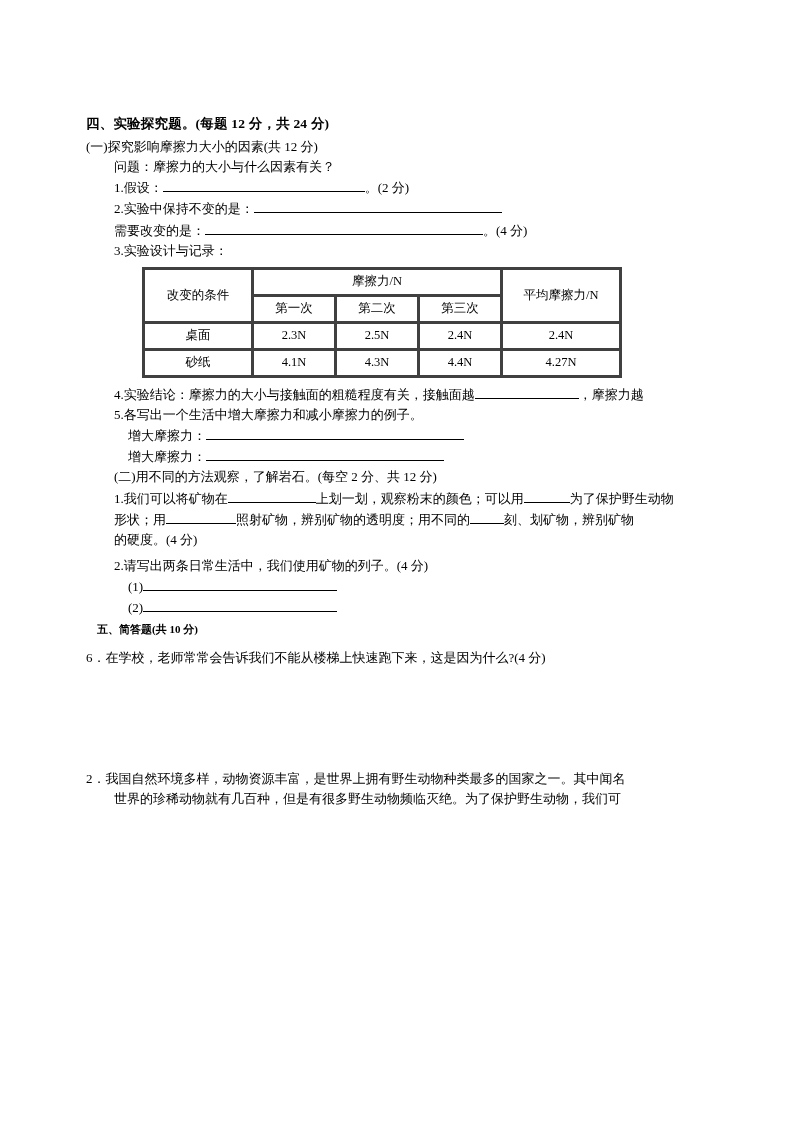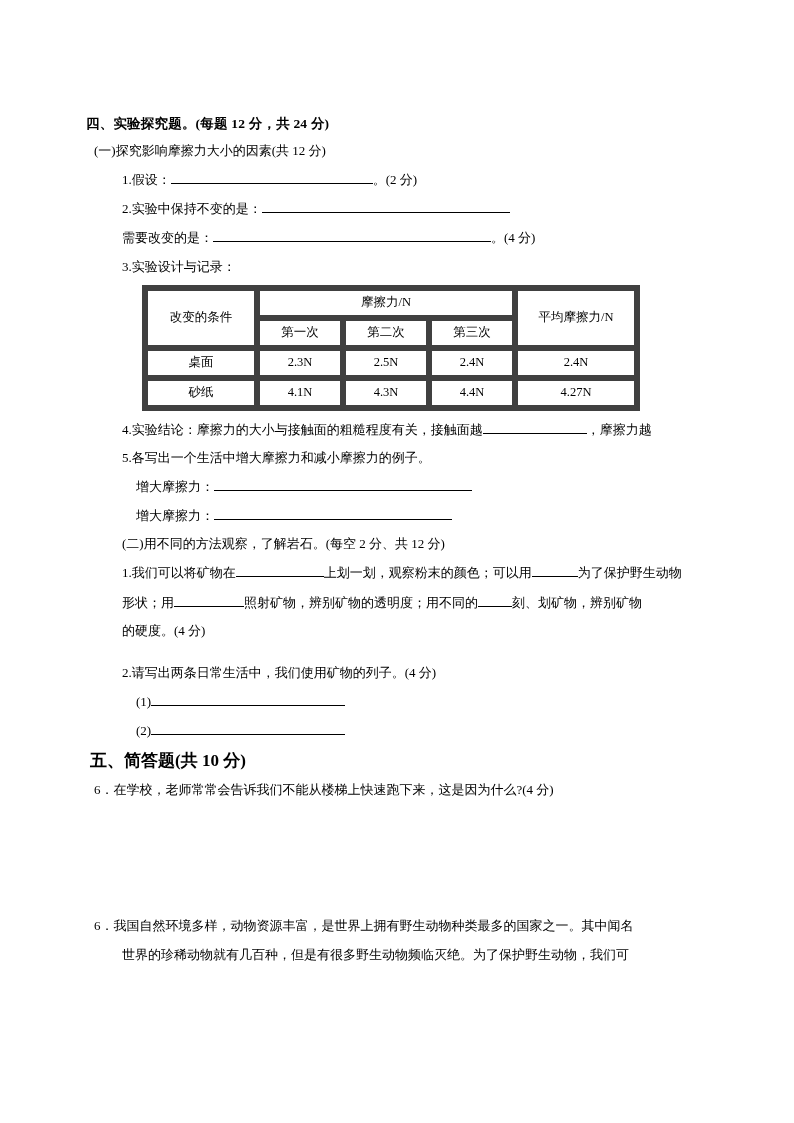--- a/index.html
+++ b/index.html
@@ -25,71 +25,72 @@
   }
   .sec-title {
     font-weight: bold;
     font-size: 13.5px;
     letter-spacing: 0.2px;
     margin: 0 0 4px 0;
   }
   .line {
     font-size: 13px;
     line-height: 1.55;
-    margin: 8px;
+    margin: 0;
     white-space: pre-wrap;
   }
   .indent2 { padding-left: 28px; }
   .indent3 { padding-left: 28px; }
   .indent4 { padding-left: 42px; }
 
   .u {
     display: inline-block;
     border-bottom: 1px solid #000;
     vertical-align: baseline;
     height: 14px;
   }
 
   table.exp {
     border-collapse: collapse;
     margin: 6px 0 6px 56px;
     font-size: 12.5px;
   }
   table.exp td, table.exp th {
-    border: 6px solid #404040;
+    border: 3px solid #404040;
     text-align: center;
     font-weight: normal;
     padding: 2px 4px;
     height: 20px;
     font-family: Liberation Serif, serif;
   }
   .col-cond { width: 98px; }
   .col-n { width: 72px; }
   .col-avg { width: 108px; }
 
   .small-gap { height: 6px; }
 
   .answer-space-1 { height: 100px; }
   .answer-space-2 { height: 10px; }
   .q5-line { padding-left: 42px; }
   .sec5-title {
     font-weight: bold;
-    font-size: 17px;
-    margin: 4px;
+    font-size: 11px;
+    margin: 11px;
   }
 </style>
 </head>
 <body>
 
 <div class="page">
 
   <p class="sec-title">四、实验探究题。(每题 12 分，共 24 分)</p>
 
   <p class="line">(一)探究影响摩擦力大小的因素(共 12 分)</p>
 
+  <p class="line indent2">问题：摩擦力的大小与什么因素有关？</p>
 
   <p class="line indent2"><span>1.假设：</span><span class="u" style="width:202px"></span><span>。(2 分)</span></p>
 
   <p class="line indent2"><span>2.实验中保持不变的是：</span><span class="u" style="width:248px"></span></p>
 
   <p class="line indent3"><span>需要改变的是：</span><span class="u" style="width:278px"></span><span>。(4 分)</span></p>
 
   <p class="line indent2">3.实验设计与记录：</p>
 
   <table class="exp">
@@ -145,18 +146,18 @@
   <p class="line indent4"><span>(1)</span><span class="u" style="width:194px"></span></p>
 
   <p class="line indent4"><span>(2)</span><span class="u" style="width:194px"></span></p>
 
   <p class="sec5-title" style="margin-top:4px">五、简答题(共 10 分)</p>
 
   <p class="line">6．在学校，老师常常会告诉我们不能从楼梯上快速跑下来，这是因为什么?(4 分)</p>
 
   <div class="answer-space-1"></div>
 
-  <p class="line">6．我国自然环境多样，动物资源丰富，是世界上拥有野生动物种类最多的国家之一。其中闻名</p>
+  <p class="line">2．我国自然环境多样，动物资源丰富，是世界上拥有野生动物种类最多的国家之一。其中闻名</p>
   <p class="line indent2">世界的珍稀动物就有几百种，但是有很多野生动物频临灭绝。为了保护野生动物，我们可</p>
 
   <div class="answer-space-2"></div>
 
 </div>
 
 </body></html>

